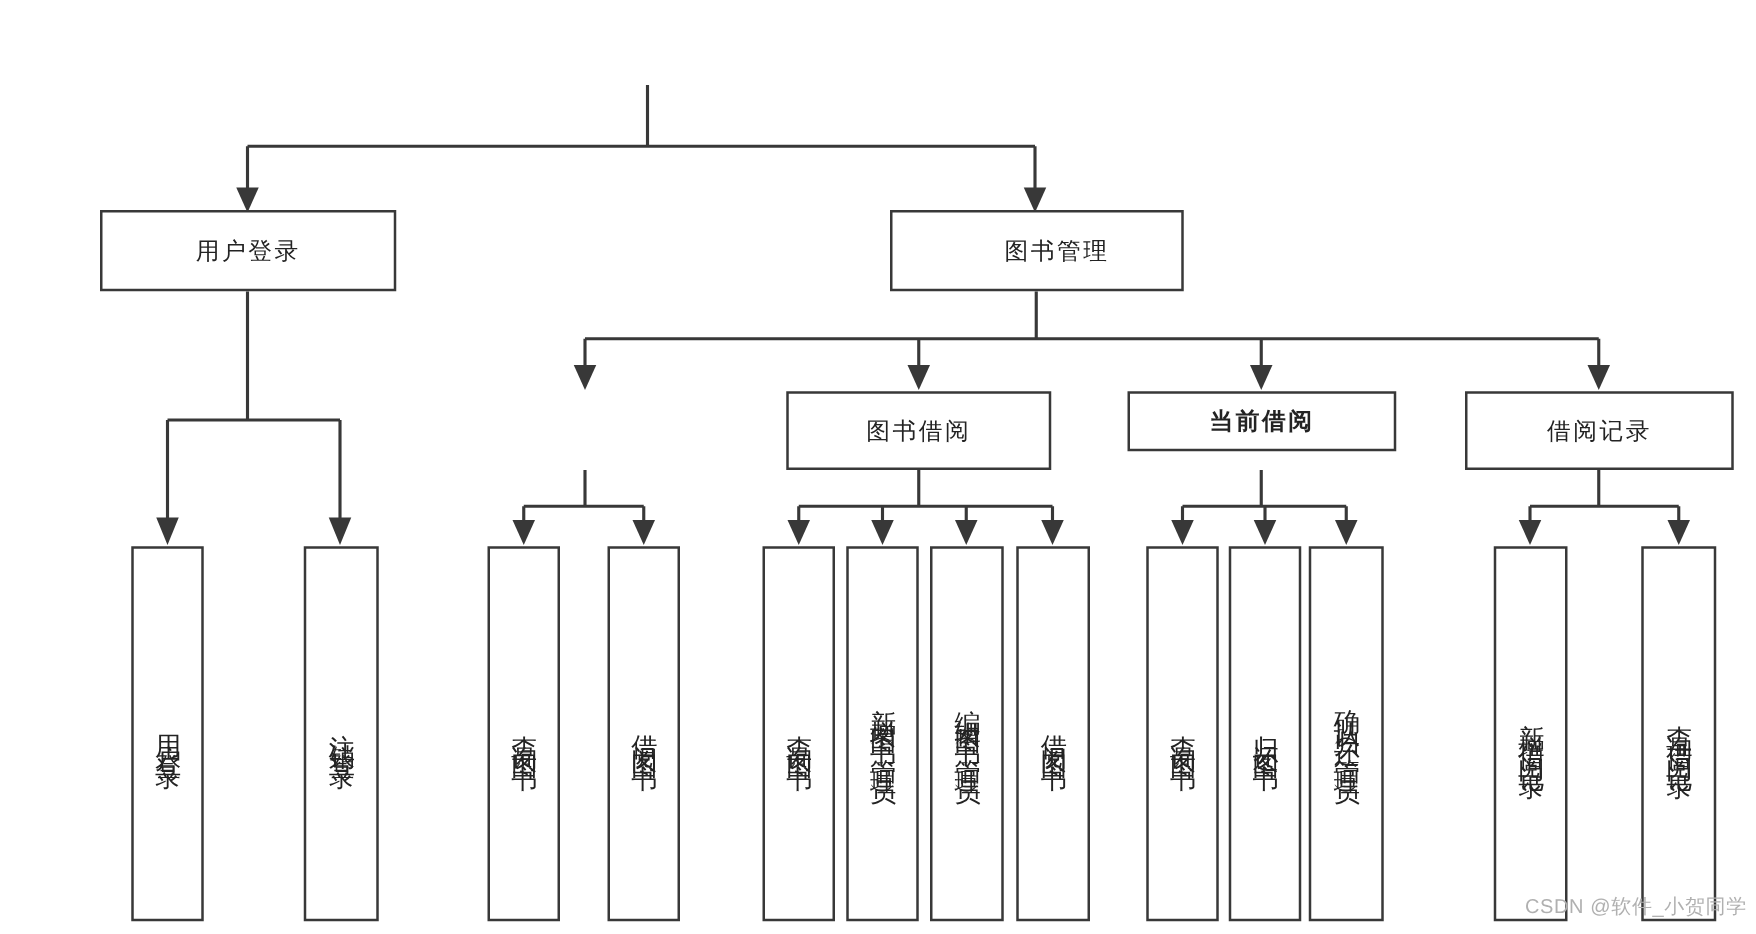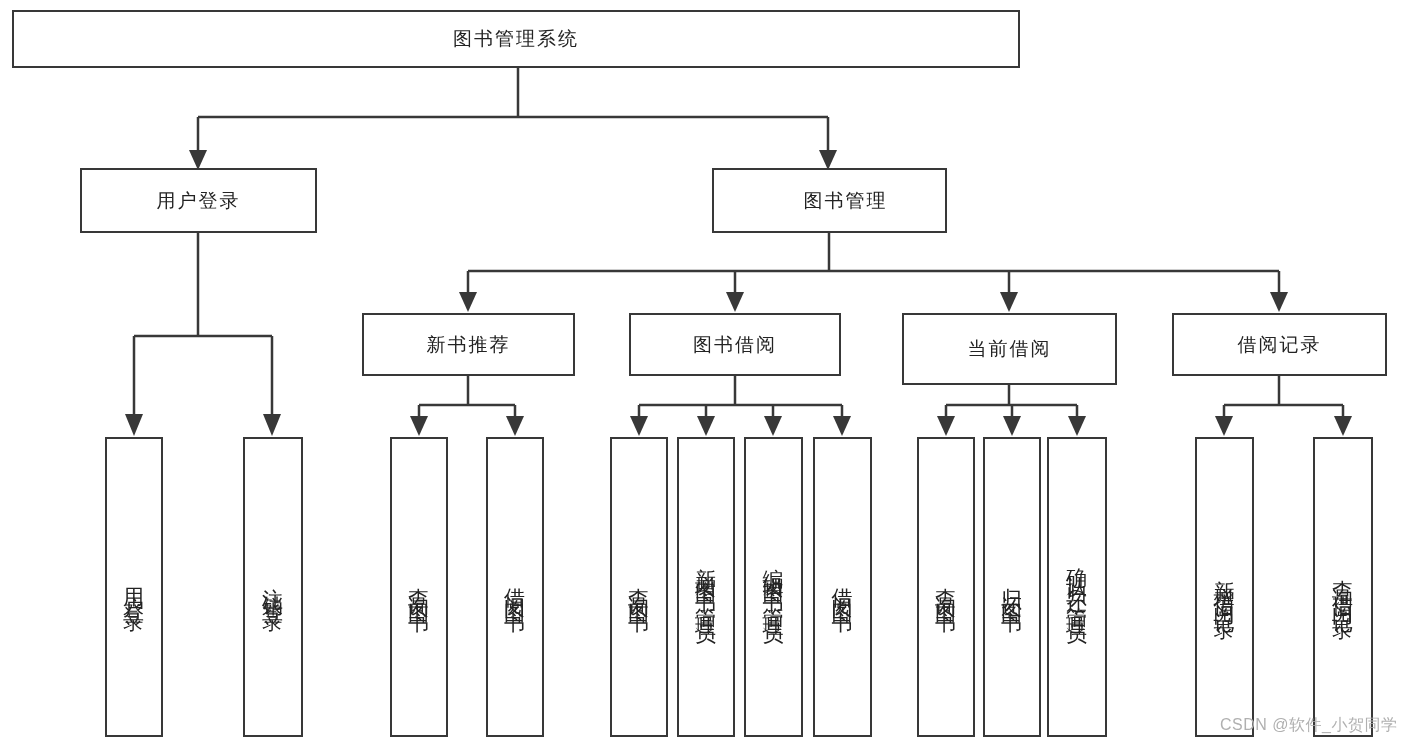--- a/index.html
+++ b/index.html
@@ -81,38 +81,32 @@
     <path d="M1009 376 V405 M946 405 H1077 M946 405 V418 M1012 405 V418 M1077 405 V418"></path>
     <polygon points="937,416 955,416 946,436"></polygon>
     <polygon points="1003,416 1021,416 1012,436"></polygon>
     <polygon points="1068,416 1086,416 1077,436"></polygon>
 
     <path d="M1279 376 V405 M1224 405 H1343 M1224 405 V418 M1343 405 V418"></path>
     <polygon points="1215,416 1233,416 1224,436"></polygon>
     <polygon points="1334,416 1352,416 1343,436"></polygon>
   </svg>
 
-  <div class="box root" style="left:12px;top:10px;width:1008px;height:58px;">
-    <span>图书管理系统</span>
-  </div>
 
   <div class="box hbox" style="left:80px;top:168px;width:237px;height:65px;">
     <span>用户登录</span>
   </div>
   <div class="box hbox" style="left:712px;top:168px;width:235px;height:65px;padding-left:32px;">
     <span>图书管理</span>
   </div>
 
-  <div class="box hbox" style="left:362px;top:313px;width:213px;height:63px;">
-    <span>新书推荐</span>
-  </div>
   <div class="box hbox" style="left:629px;top:313px;width:212px;height:63px;">
     <span>图书借阅</span>
   </div>
-  <div class="box hbox" style="left:902px;top:313px;width:215px;height:72px;">
+  <div class="box hbox" style="left:902px;top:313px;width:215px;height:48px;font-weight:bold;">
     <span>当前借阅</span>
   </div>
   <div class="box hbox" style="left:1172px;top:313px;width:215px;height:63px;">
     <span>借阅记录</span>
   </div>
 
   <div class="box vbox" style="left:105px;top:437px;width:58px;height:300px;">用户登录</div>
   <div class="box vbox" style="left:243px;top:437px;width:60px;height:300px;">注销登录</div>
 
   <div class="box vbox" style="left:390px;top:437px;width:58px;height:300px;">查询图书</div>

